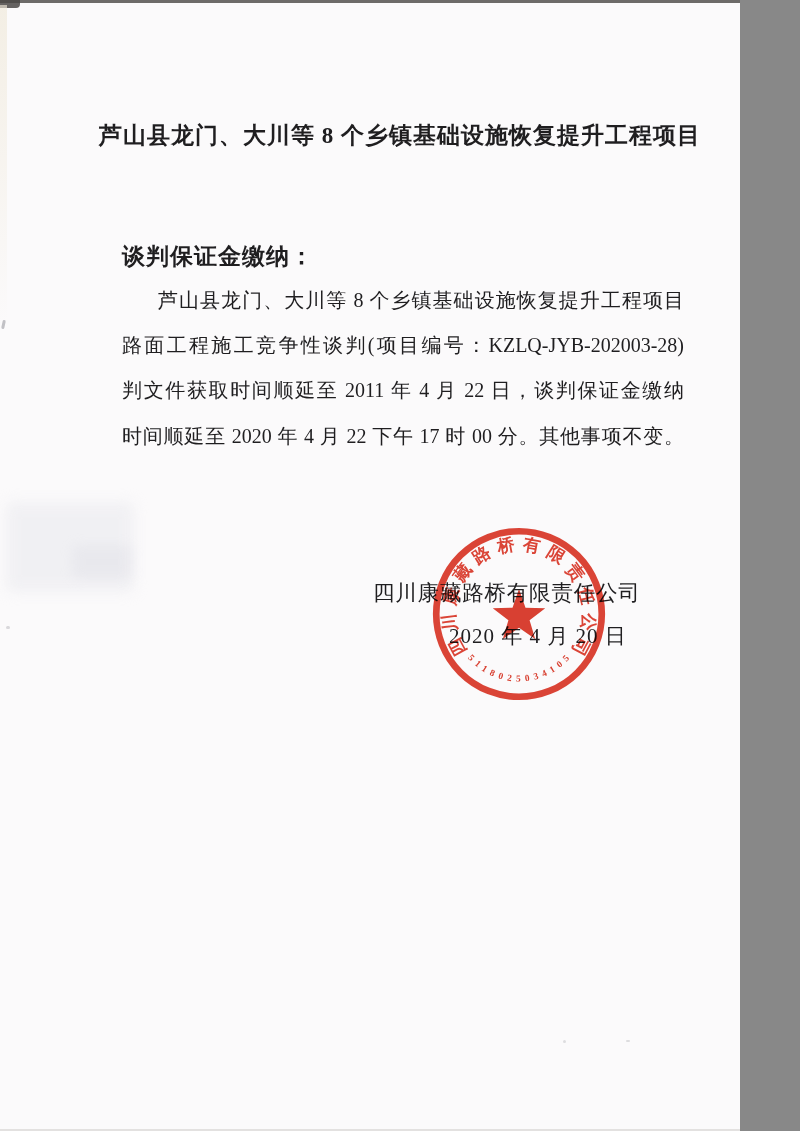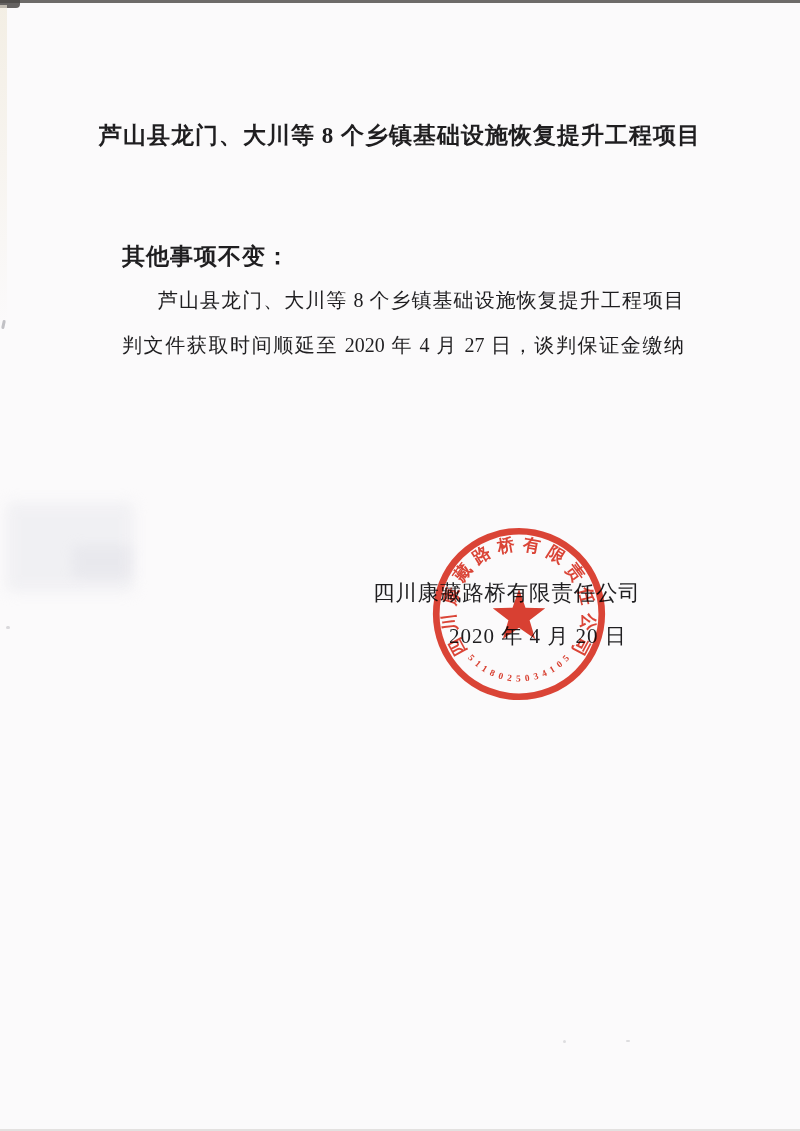--- a/index.html
+++ b/index.html
@@ -1,18 +1,18 @@
 <!DOCTYPE html>
 <html><head>
 <meta charset="utf-8">
 <style>
   html,body{margin:0;padding:0;background:#888;}
   .page{
     position:relative;
-    width:800px;height:1131px;
+    width:740px;height:1131px;
     background:#fbfafb;
     overflow:hidden;
     font-family:"Liberation Serif", serif;
     color:#1f1e20;
   }
   
   .top-edge{position:absolute;top:0;left:0;right:0;height:3px;background:#4a4745;opacity:.8;}
   .top-edge-left{position:absolute;top:0;left:0;width:20px;height:8px;background:#4a4745;opacity:.85;border-radius:0 0 4px 0;}
   .left-edge{position:absolute;top:5px;left:0;width:7px;height:320px;background:linear-gradient(#efe8d8,rgba(239,232,216,0));opacity:.65;}
   .bottom-edge{position:absolute;bottom:0;left:0;right:0;height:2px;background:#d8d6d4;opacity:.7;}
@@ -48,25 +48,27 @@
   <div class="bottom-edge"></div>
   <div class="smudge"></div>
   <div class="smudge2"></div>
   <div class="speck speck-a"></div>
   <div class="speck speck-b"></div>
   <div class="speck speck-c"></div>
   <div class="speck speck-d"></div>
 
   <div class="title-line title-1">芦山县龙门、大川等 8 个乡镇基础设施恢复提升工程项目</div>
 
-  <div class="salutation">其他事项不变：</div>
+  <div class="salutation">谈判保证金缴纳：</div>
 
   <div class="body">
     <div class="body-line">芦山县龙门、大川等 8 个乡镇基础设施恢复提升工程项目</div>
-    <div class="body-line">判文件获取时间顺延至 2020 年 4 月 27 日，谈判保证金缴纳</div>
+    <div class="body-line">路面工程施工竞争性谈判(项目编号：KZLQ-JYB-202003-28)</div>
+    <div class="body-line">判文件获取时间顺延至 2011 年 4 月 22 日，谈判保证金缴纳</div>
+    <div class="body-line">时间顺延至 2020 年 4 月 22 下午 17 时 00 分。其他事项不变。</div>
   </div>
 
   <div class="sig-company">四川康藏路桥有限责任公司</div>
   <div class="sig-date">2020 年 4 月 20 日</div>
 
   <svg class="seal" viewBox="0 0 200 200">
     <defs>
       <path id="sealNamePath" d="M 44.85 146.28 A 72 72 0 1 1 155.15 146.28" fill="none"></path>
       <path id="sealNumPath" d="M 34.2 138 A 76 76 0 0 0 165.8 138" fill="none"></path>
     </defs>

